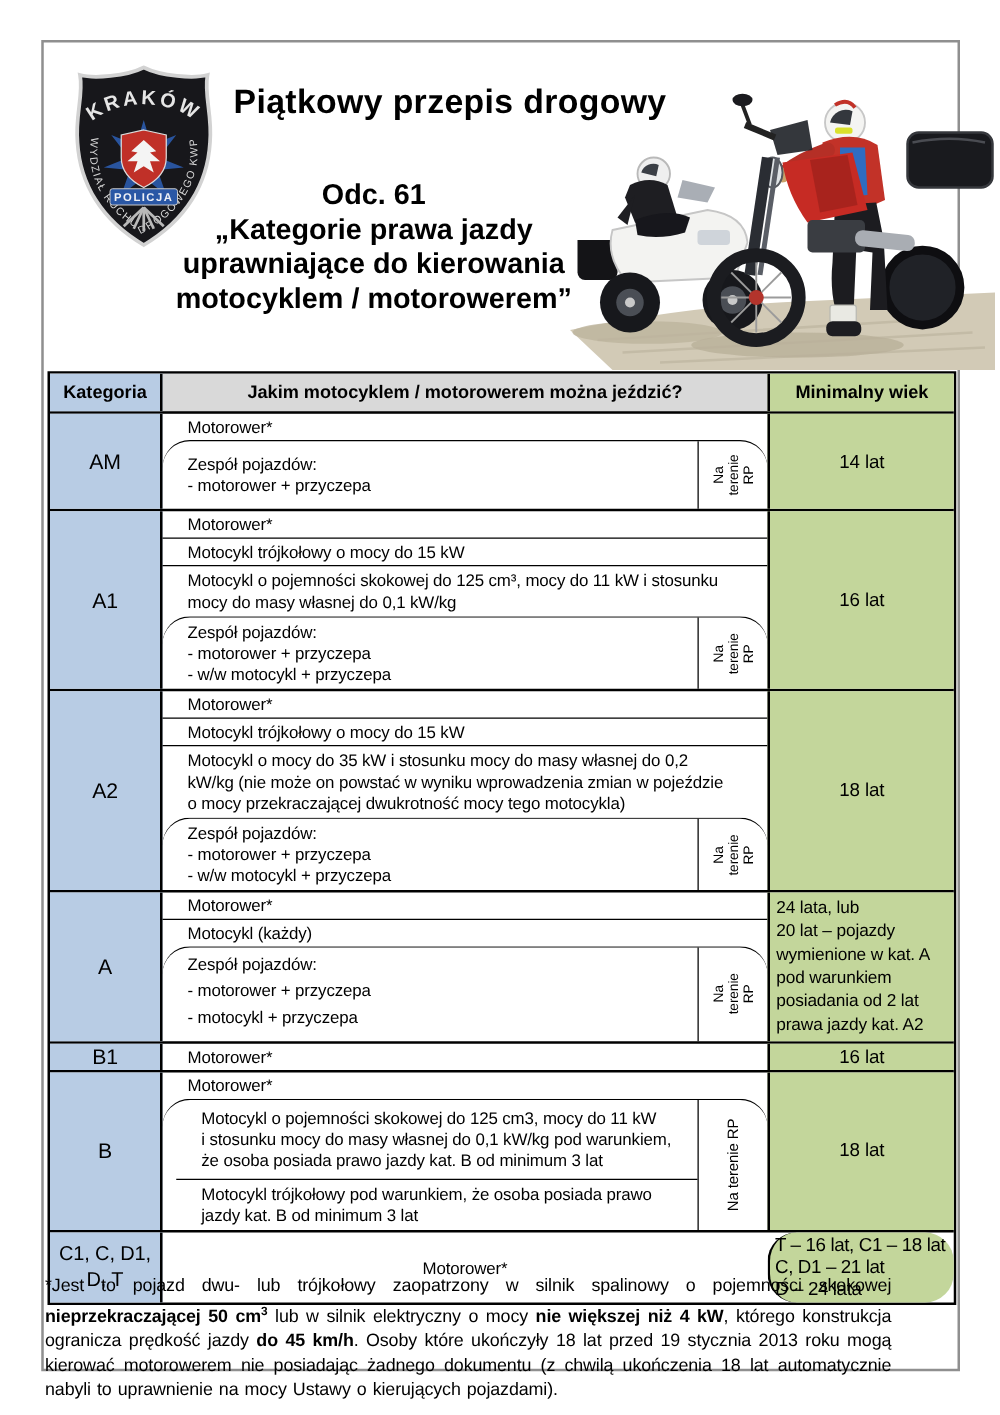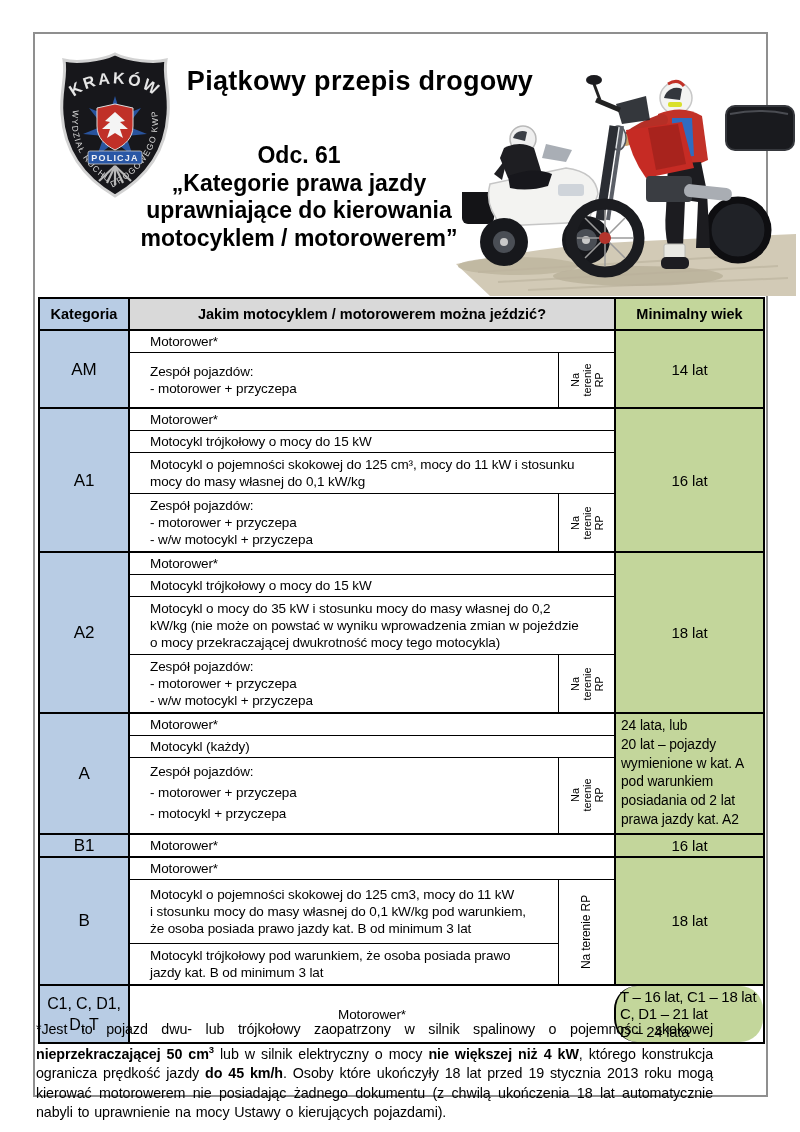--- a/index.html
+++ b/index.html
@@ -27,21 +27,21 @@
   .th-veh{flex:1;}
   .th-age{width:149px;background:#c3d69b;border-left:2px solid #000;}
 
   .trow{display:flex;}
   .trow + .trow{border-top:2px solid #000;}
   .cat{width:90px;background:#b8cce4;border-right:2px solid #000;display:flex;
        align-items:center;justify-content:center;font-size:17px;text-align:center;
        box-sizing:border-box;}
   .cat span{white-space:pre-line;line-height:21px;}
   .cmid{flex:1;display:flex;flex-direction:column;min-width:0;}
-  .cmid > :last-child{flex:1;}
+  .cmid > :last-child{flex:1;border-radius:22px;}
   .age{width:149px;background:#c3d69b;border-left:2px solid #000;display:flex;
        align-items:center;justify-content:center;font-size:15px;box-sizing:border-box;
        padding:2px 4px;}
   .age span{white-space:pre-line;}
   .age.age-left{align-items:flex-end;justify-content:flex-start;text-align:left;
                 font-size:13.8px;line-height:18.8px;padding:3px 5px;}
   .age.age-small{align-items:flex-start;justify-content:flex-start;text-align:left;
                  font-size:15px;letter-spacing:-.3px;line-height:17.5px;padding:2px 4px;border-radius:23px;}
 
   .sub{display:flex;}
@@ -51,21 +51,21 @@
   .txt.pv2{padding-top:3px;padding-bottom:3px;}
   .txt.lh21{line-height:21px;padding-top:3px;padding-bottom:3px;}
   .txt.pvb{padding-top:6px;padding-bottom:6px;}
   .txt.center-cell{display:flex;align-items:center;justify-content:center;
                    text-align:center;min-height:50px;}
   .rp{width:56px;border-left:1.5px solid #000;display:flex;align-items:center;
       justify-content:center;box-sizing:border-box;}
   .rp-rot{transform:rotate(-90deg);width:46px;font-size:11px;line-height:12px;
           text-align:center;}
   .subgrp{display:flex;}
-  .subgrp .texts{flex:1;display:flex;flex-direction:column;min-width:0;}
+  .subgrp .texts{flex:1;display:flex;flex-direction:column;min-width:0;margin-left:11px;}
   .subgrp .texts .sub + .sub{border-top:1.5px solid #000;}
   .subgrp .texts > :last-child{flex:1;}
   .rp-tall .rp-rot{white-space:nowrap;width:auto;font-size:12px;}
 
   
   .footnote{position:absolute;left:36px;top:1020px;width:677px;font-size:14.3px;
             line-height:19.6px;text-align:justify;letter-spacing:-.1px;word-spacing:1px;}
   .fb{font-weight:700;}
   .fsup{font-size:9.5px;vertical-align:super;font-weight:700;}
 </style>

